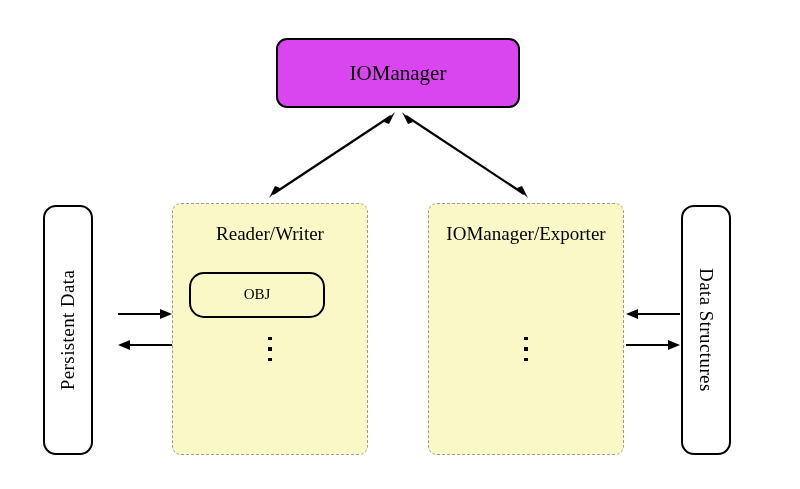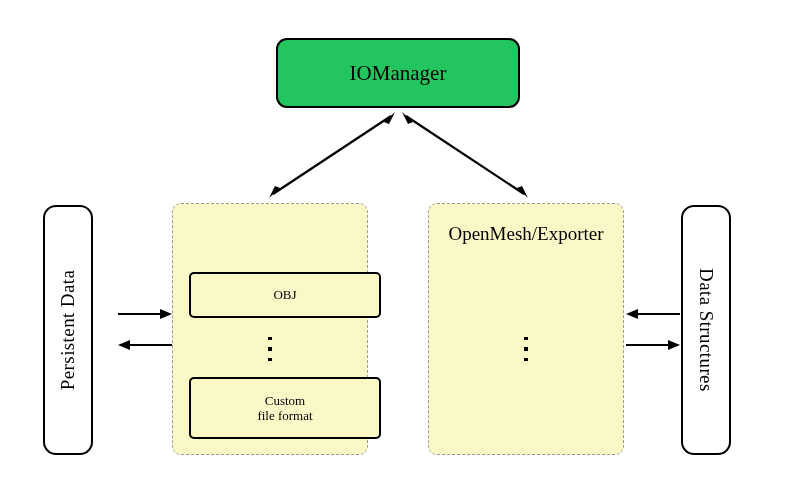--- a/index.html
+++ b/index.html
@@ -24,21 +24,21 @@
   
   .node {
     position: absolute;
     box-sizing: border-box;
     display: flex;
     align-items: center;
     justify-content: center;
     text-align: center;
     border: 2.5px solid #000000;
     border-radius: 12px;
-    background: #22c55e;
+    background: #d946ef;
     line-height: 1.15;
   }
 
   
   #io-manager {
     left: 276px;
     top: 38px;
     width: 244px;
     height: 70px;
     font-size: 21px;
@@ -102,26 +102,26 @@
 
   
   .inner-node {
     position: absolute;
     box-sizing: border-box;
     display: flex;
     align-items: center;
     justify-content: center;
     text-align: center;
     border: 2.5px solid #000000;
-    border-radius: 5px;
+    border-radius: 15px;
     background: #fbf8c8;
-    font-size: 13px;
+    font-size: 15px;
     line-height: 1.18;
     left: 16px;
-    width: 192px;
+    width: 136px;
   }
   .inner-top    { top: 68px;  height: 46px; }
   .inner-bottom { top: 173px; height: 62px; }
 
   
   .vdots {
     position: absolute;
     left: 0;
     width: 100%;
     top: 125px;
@@ -200,41 +200,36 @@
       <line class="ln-thin" x1="64" y1="14" x2="18" y2="14"></line>
       <polygon class="hd" points="10,14 22,9 22,19"></polygon>
     </g>
     <g>
       <line class="ln-thin" x1="10" y1="45" x2="56" y2="45"></line>
       <polygon class="hd" points="64,45 52,40 52,50"></polygon>
     </g>
   </svg>
 
   <div class="group" id="group-reader-writer">
+    <div class="group-title">Reader/Writer</div>
 
     <div class="inner-node inner-top">
       <span>OBJ</span>
     </div>
 
     <div class="vdots">
       <i></i>
         <i></i>
         <i></i>
     </div>
 
-    <div class="inner-node inner-bottom">
-      <span>
-        <span>Custom</span><br>
-        <span>file format</span>
-      </span>
-    </div>
   </div>
 
   <div class="group" id="group-importer-exporter">
-    <div class="group-title">OpenMesh/Exporter</div>
+    <div class="group-title">IOManager/Exporter</div>
 
 
     <div class="vdots">
       <i></i>
         <i></i>
         <i></i>
     </div>
 
   </div>
 

